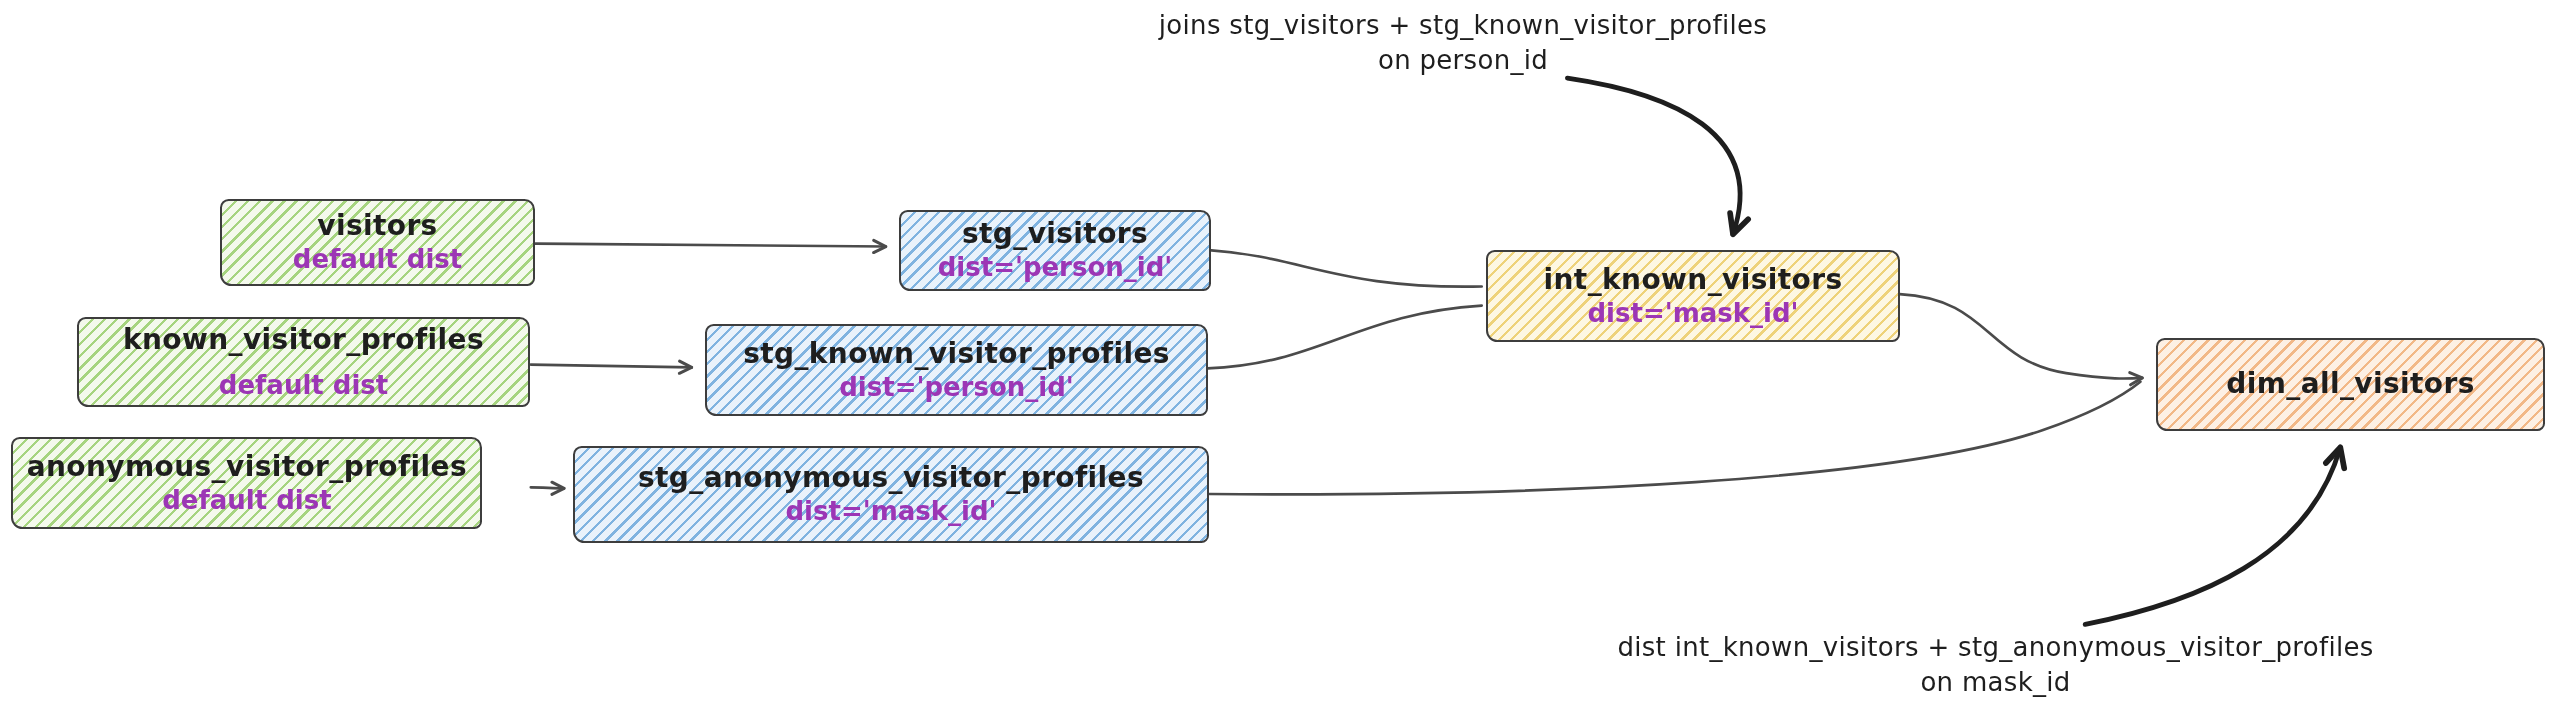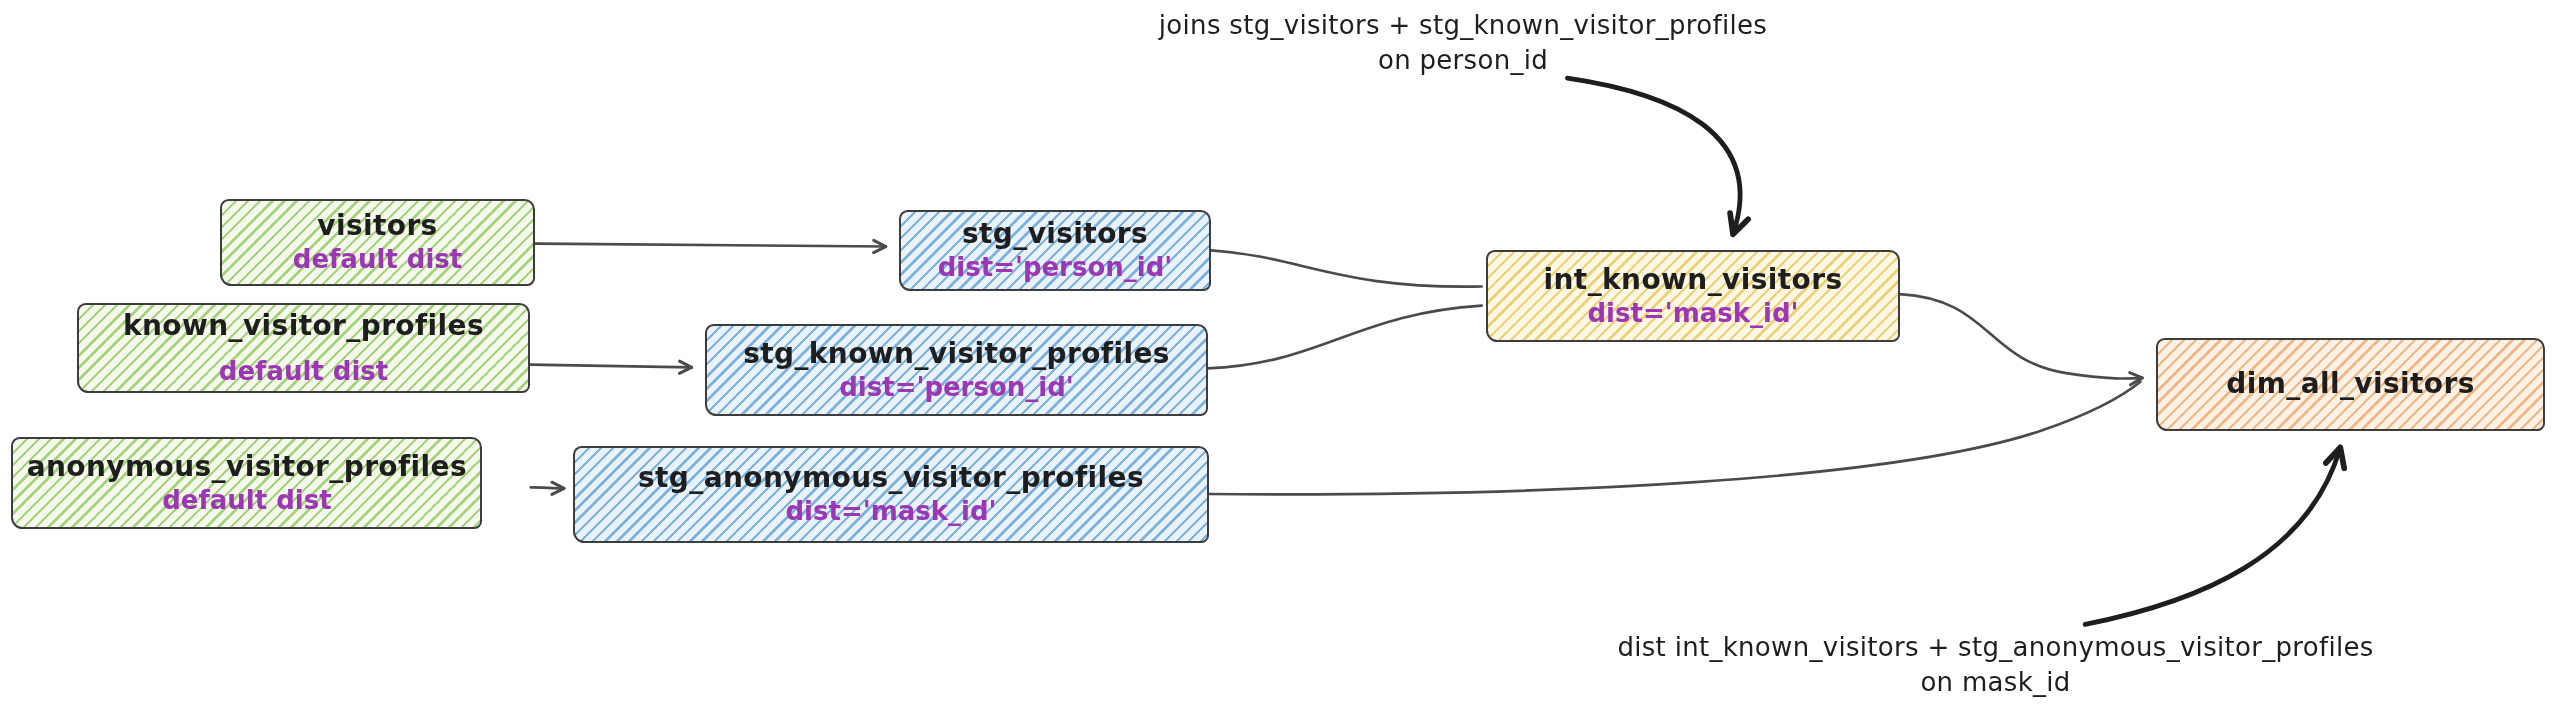--- a/index.html
+++ b/index.html
@@ -86,21 +86,21 @@
 
     <path class="ann-arrow" d="M 1646 82 C 1756 98, 1856 140, 1820 246" marker-end="url(#arrowBig)"></path>
     <path class="ann-arrow" d="M 2190 656 C 2310 632, 2425 585, 2458 470" marker-end="url(#arrowBig)"></path>
   </svg>
 
   <div class="node node--source" style="left:220px; top:199px; width:315px; height:87px;">
     <div class="label">visitors</div>
     <div class="sublabel">default dist</div>
   </div>
 
-  <div class="node node--source" style="left:77px; top:303px; width:453px; height:90px;gap:15px;">
+  <div class="node node--source" style="left:77px; top:317px; width:453px; height:90px;gap:15px;">
     <div class="label">known_visitor_profiles</div>
     <div class="sublabel">default dist</div>
   </div>
 
   <div class="node node--source" style="left:11.4px; top:437px; width:471px; height:92px;">
     <div class="label">anonymous_visitor_profiles</div>
     <div class="sublabel">default dist</div>
   </div>
 
   <div class="node node--staging" style="left:899px; top:210px; width:312px; height:81px;">

